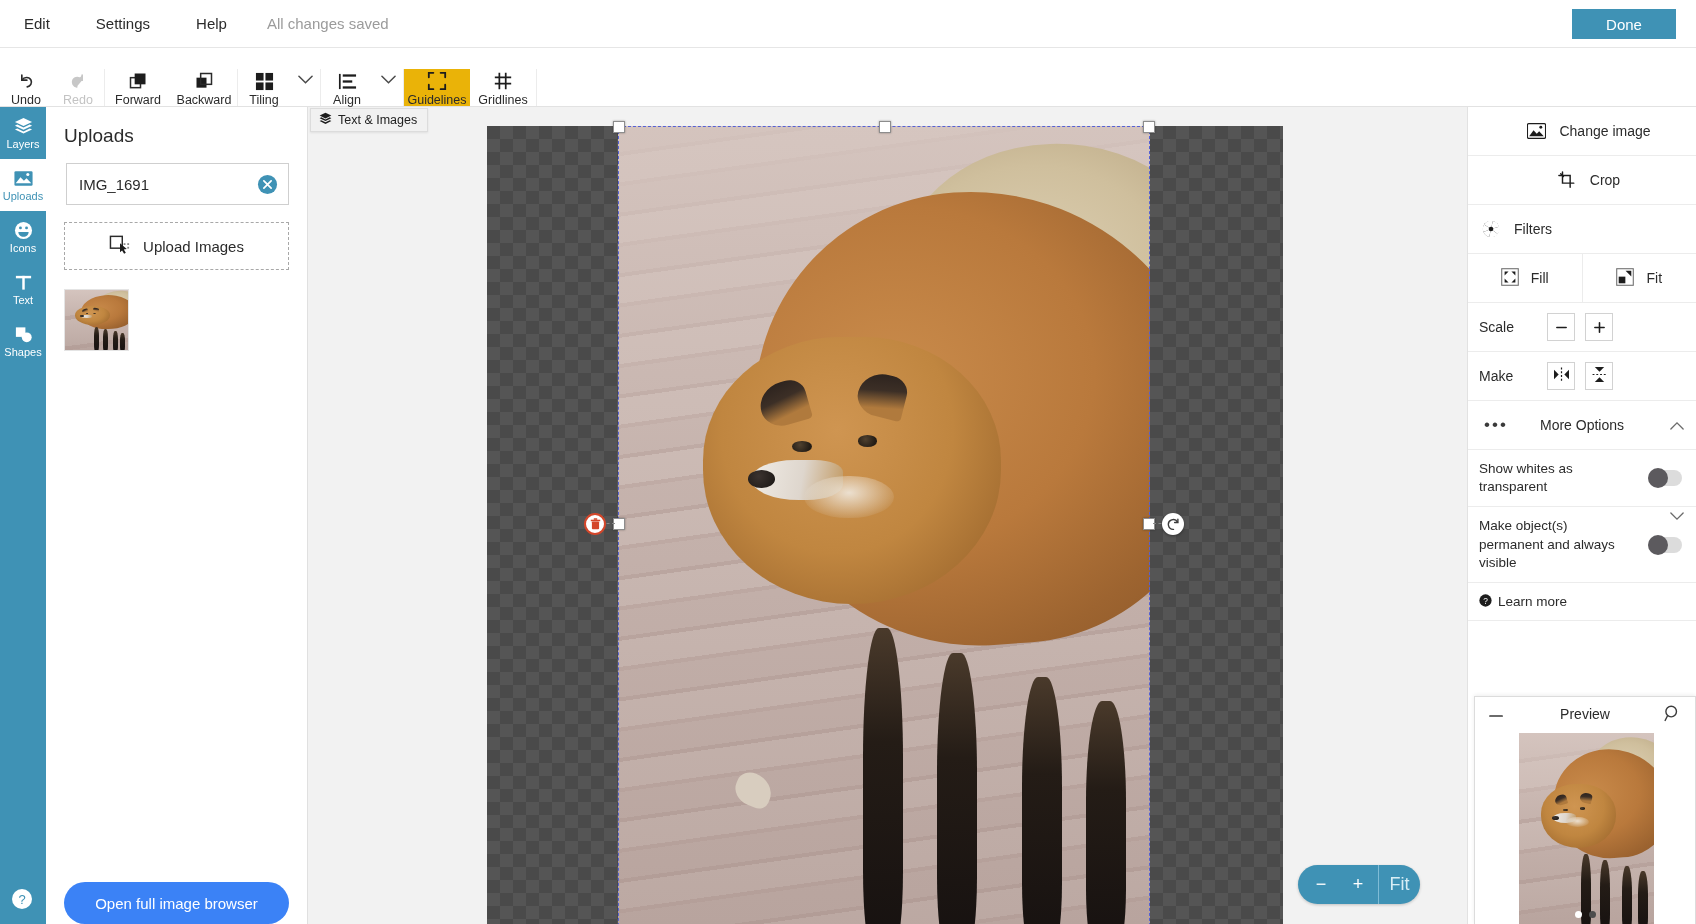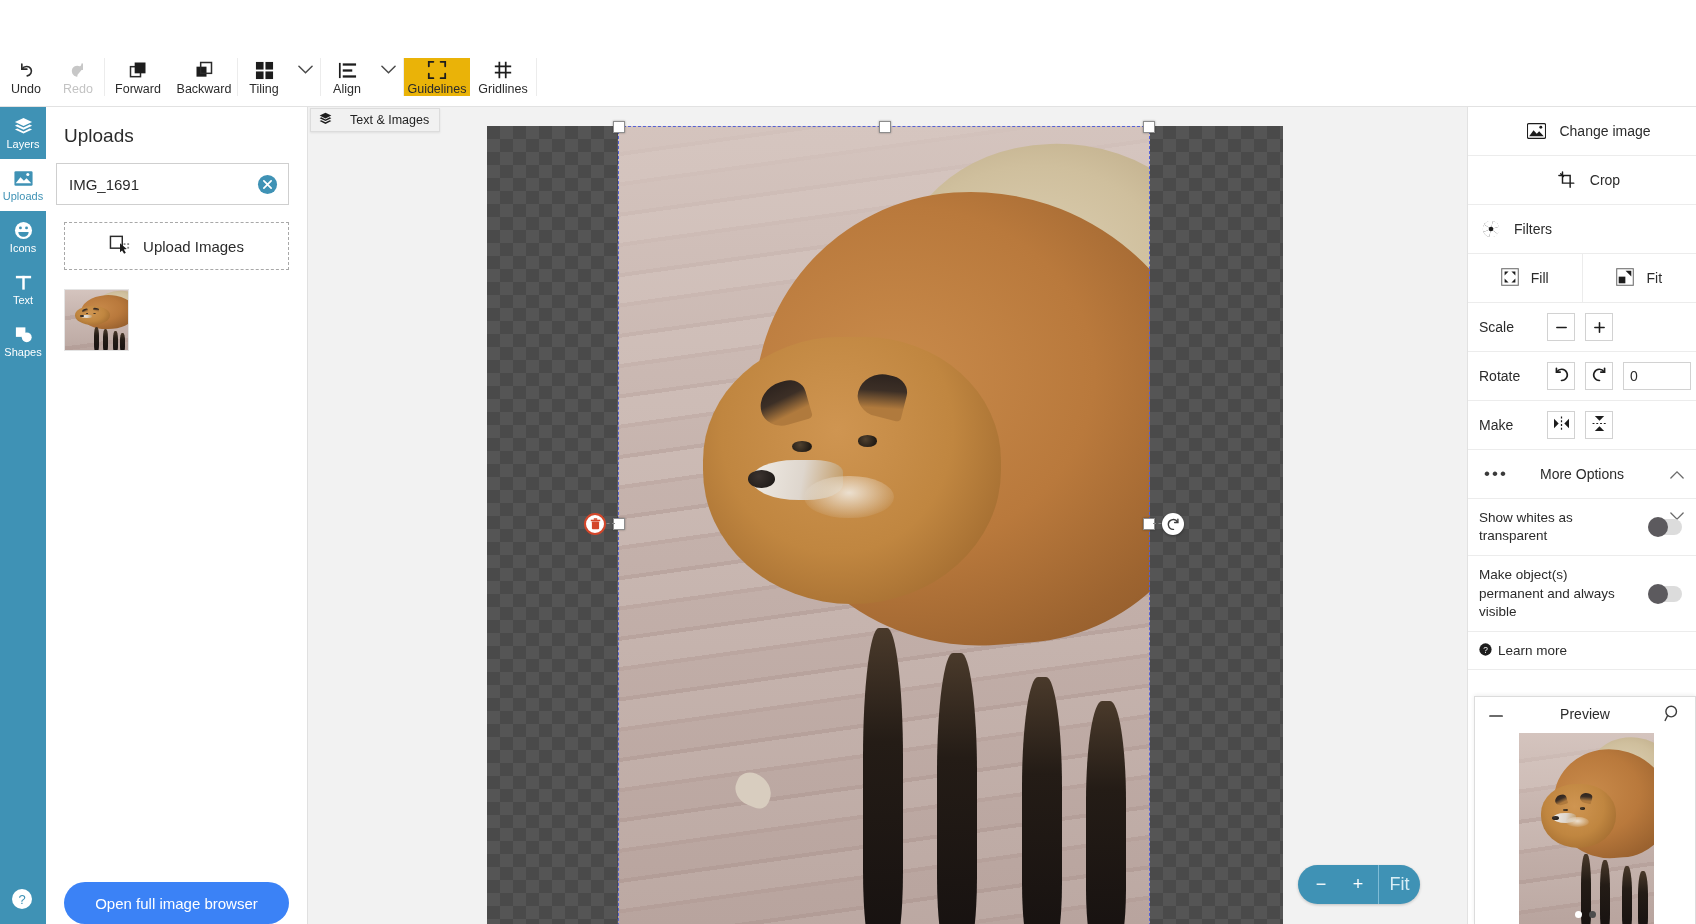--- a/index.html
+++ b/index.html
@@ -34,21 +34,21 @@
     width: 104px; height: 30px;
     background: #3f92b5; color: #fff; border: none;
     font-size: 15px; font-family: inherit; cursor: pointer;
     display: flex; align-items: center; justify-content: center;
   }
 
   
   .toolbar {
     position: absolute; left: 0; top: 48px; width: 1696px; height: 59px;
     background: #fff; border-bottom: 1px solid #e2e2e2;
-    display: flex; align-items: center;
+    display: flex; align-items: flex-end;
   }
   .tool-group {
     display: flex; align-items: stretch;
     border-right: 1px solid #ececec;
   }
   .tool-btn {
     width: 52px; display: flex; flex-direction: column;
     align-items: center; justify-content: center; gap: 3px;
     cursor: pointer; background: transparent; border: none;
     font-family: inherit;
@@ -63,21 +63,21 @@
   .tool-btn.active { background: #eab308; }
   .tool-caret {
     width: 30px; display: flex; align-items: center; justify-content: center;
     cursor: pointer; padding-bottom: 14px;
   }
 
   
   .tooltip {
     position: absolute; left: 310px; top: 108px;
     height: 24px; background: #f1f1f1; border: 1px solid #dcdcdc;
-    display: flex; align-items: center; gap: 18px;
+    display: flex; align-items: center; gap: 6px;
     padding: 0 10px 0 8px; font-size: 12.5px; color: #222;
     z-index: 60; box-shadow: 0 1px 2px rgba(0,0,0,.08);
   }
 
   
   .rail {
     position: absolute; left: 0; top: 107px; width: 46px; height: 817px;
     background: #3f92b5;
   }
   .rail-item {
@@ -95,21 +95,21 @@
 
   
   .panel {
     position: absolute; left: 46px; top: 107px; width: 262px; height: 817px;
     background: #fff; border-right: 1px solid #e0e0e0;
   }
   .panel-title {
     font-size: 19px; color: #2b2b2b; padding: 18px 0 0 18px; font-weight: normal;
   }
   .search-wrap {
-    position: relative; margin: 16px 18px 0 10px;
+    position: relative; margin: 16px 18px 0 20px;
     height: 42px; border: 1px solid #cfcfcf; background: #fff;
     display: flex; align-items: center;
   }
   .search-wrap input {
     border: none; outline: none; font-size: 15px; font-family: inherit;
     color: #2b2b2b; padding: 0 40px 0 12px; width: 100%; height: 100%;
     background: transparent;
   }
   .clear-icon {
     position: absolute; right: 10px; top: 10px;
@@ -358,20 +358,27 @@
     position: absolute; left: 22%; top: 80%; width: 7%; height: 4%;
     background: #d8cdbf; border-radius: 40% 60% 30% 50%;
     transform: rotate(22deg);
   }
 </style>
 </head>
 <body>
 
 <div id="app">
 
+  <div class="menubar">
+    <div class="menu-item">Edit</div>
+    <div class="menu-item">Settings</div>
+    <div class="menu-item">Help</div>
+    <div class="save-status">All changes saved</div>
+    <button class="done-btn">Done</button>
+  </div>
 
   <div class="toolbar">
 
     <div class="tool-group">
       <button class="tool-btn">
         <span class="ticon">
           <svg width="20" height="20" viewBox="0 0 24 24" fill="none" stroke="#2b2b2b" stroke-width="2" stroke-linecap="round" stroke-linejoin="round">
             <path d="M7 5v6h6"></path>
               <path d="M7 11c3-4.5 9-4 11 0 1.6 3.6-.6 7.4-4.5 8"></path>
           </svg>
@@ -732,40 +739,20 @@
             <path d="M2 7h10"></path>
           </svg>
       </button>
       <button class="sqbtn">
         <svg width="13" height="13" viewBox="0 0 14 14" stroke="#1d1d1d" stroke-width="1.7" stroke-linecap="round">
             <path d="M2 7h10M7 2v10"></path>
           </svg>
       </button>
     </div>
 
-    <div class="ctl-row">
-      <span class="ctl-name">Rotate</span>
-      <button class="sqbtn">
-        <span>
-          <svg width="15" height="15" viewBox="0 0 16 16" fill="none" stroke="#1d1d1d" stroke-width="1.8" stroke-linecap="round">
-            <path d="M3.2 5A6 6 0 1 1 8 14.4"></path>
-              <path d="M2.6 1.4v4h4"></path>
-          </svg>
-        </span>
-      </button>
-      <button class="sqbtn">
-        <span>
-          <svg width="15" height="15" viewBox="0 0 16 16" fill="none" stroke="#1d1d1d" stroke-width="1.8" stroke-linecap="round">
-            <path d="M12.8 5A6 6 0 1 0 8 14.4"></path>
-              <path d="M13.4 1.4v4h-4"></path>
-          </svg>
-        </span>
-      </button>
-      <input class="rot-input" type="text" value="0" style="">
-    </div>
 
     <div class="ctl-row">
       <span class="ctl-name">Make</span>
       <button class="sqbtn">
         <span>
           <svg width="17" height="15" viewBox="0 0 18 16">
             <path d="M1 3l5 5-5 5z" fill="#1d1d1d"></path>
               <path d="M17 3l-5 5 5 5z" fill="#1d1d1d"></path>
             <path d="M9 0.6v14.8" stroke="#1d1d1d" stroke-width="1.3" stroke-dasharray="2 2"></path>
           </svg>

